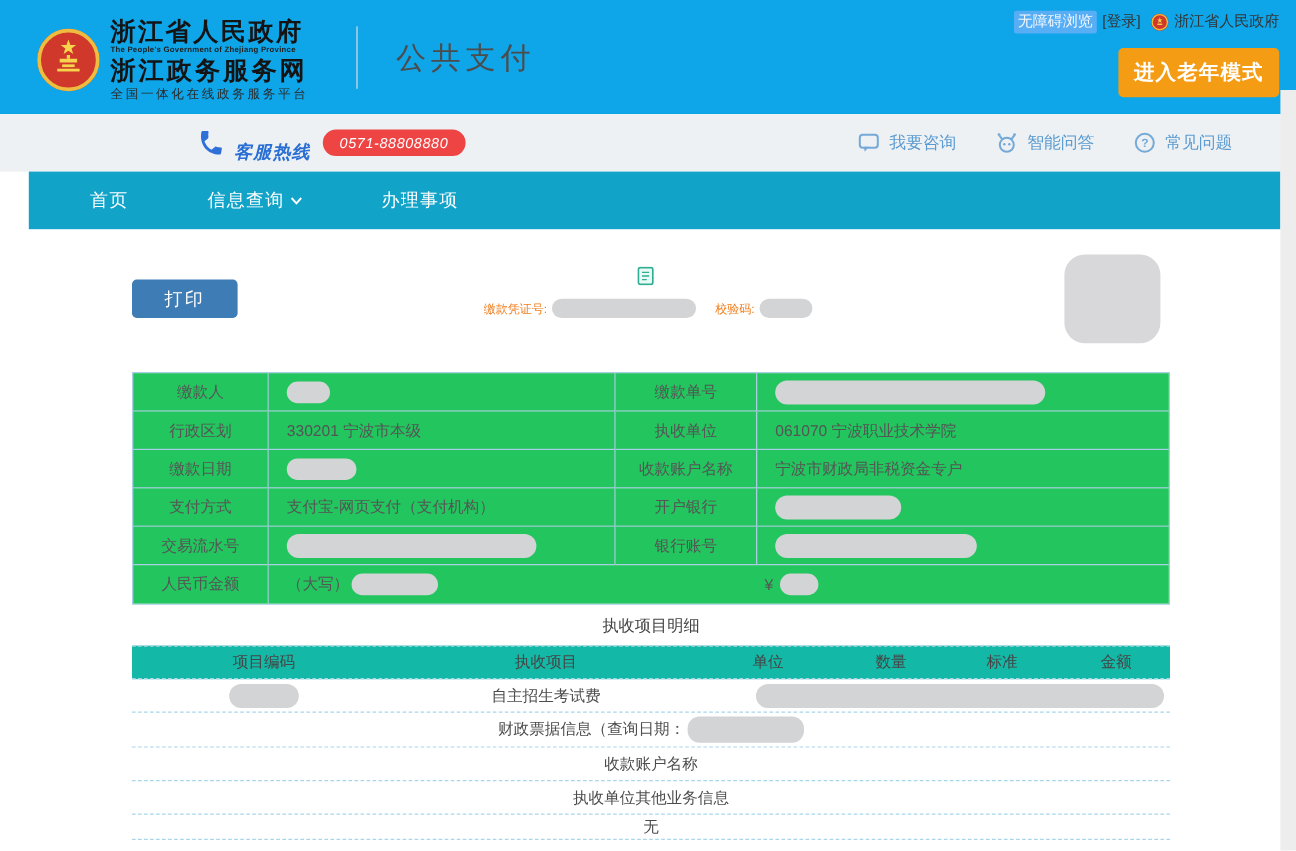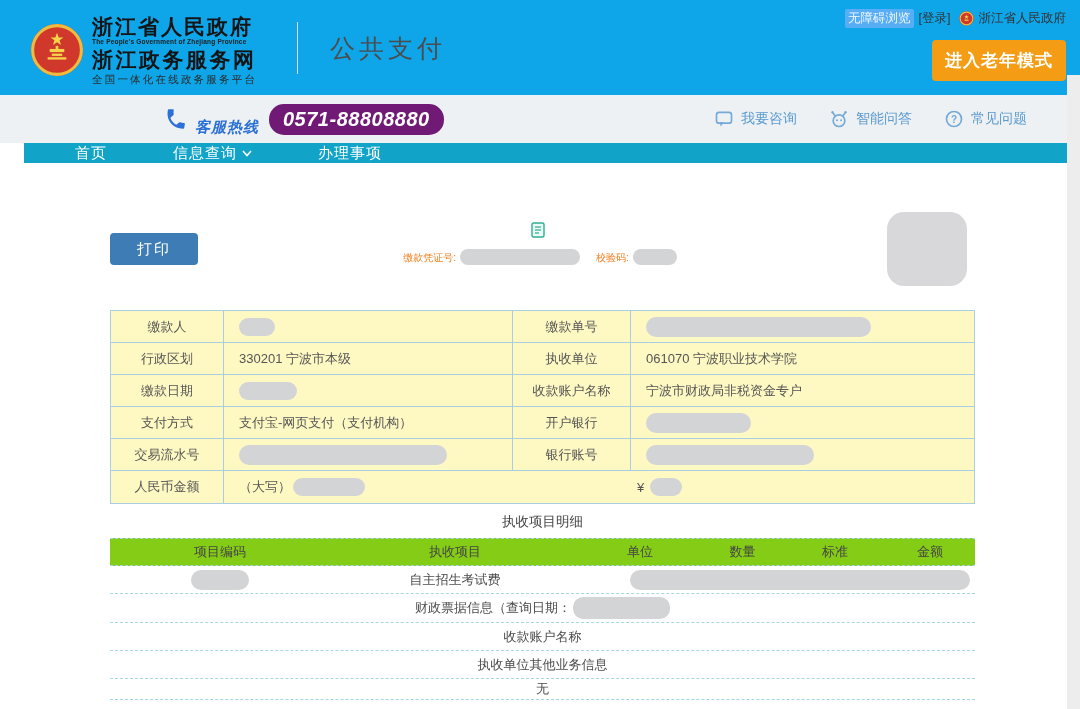--- a/index.html
+++ b/index.html
@@ -27,58 +27,58 @@
   .elder-btn { position:absolute; right:14px; top:40px; background:#f49c13; color:#fff; border:none;
                font-size:17px; font-weight:bold; padding:9px 13px; border-radius:4px; cursor:pointer;
                font-family:inherit; letter-spacing:1px; }
 
   
   .hotline-bar { position:absolute; left:0; top:95px; width:1080px; height:48px; background:#edf1f4;
                  display:flex; align-items:center; }
   .hotline-left { display:flex; align-items:center; margin-left:163px; }
   .phone-icon { width:26px; height:26px; transform:skewX(-10deg); }
   .hotline-label { font-size:15px; font-weight:bold; font-style:italic; color:#2a6fd3; margin:16px 10px 0 6px; letter-spacing:1px; }
-  .hotline-number { background:#701a75; color:#fff; font-size:20px; font-weight:bold; font-style:italic;
+  .hotline-number { background:#ef4444; color:#fff; font-size:12px; font-weight:normal; font-style:italic;
                     padding:4px 14px; border-radius:15px; letter-spacing:.5px; }
   .hotline-links { margin-left:auto; margin-right:53px; display:flex; align-items:center; gap:32px; }
   .hl-link { display:flex; align-items:center; gap:7px; color:#5b9bd0; font-size:14px; cursor:pointer; }
   .hl-icon { width:20px; height:20px; }
 
   
-  .nav-bar { position:absolute; left:24px; top:143px; width:1043px; height:20px; background:#11a4c8;
+  .nav-bar { position:absolute; left:24px; top:143px; width:1043px; height:48px; background:#11a4c8;
              display:flex; align-items:center; padding-left:51px; gap:66px; }
   .nav-item { color:#fff; font-size:15px; cursor:pointer; display:flex; align-items:center; gap:5px; letter-spacing:1px; }
   .chev { width:10px; height:7px; }
 
   
   .print-btn { position:absolute; left:110px; top:233px; width:88px; height:32px; background:#3d7cb5;
                color:#fff; border:none; border-radius:4px; font-size:15px; cursor:pointer; font-family:inherit; letter-spacing:2px; }
   .v-title { position:absolute; left:0; top:221px; width:1080px; text-align:center; font-size:17px; color:#4080c2;
              font-weight:500; letter-spacing:.5px; }
   .v-title .doc-icon { display:inline-block; vertical-align:-2px; margin-right:5px; }
   .v-sub { position:absolute; left:0; top:249px; width:1080px; display:flex; justify-content:center; align-items:flex-end; gap:4px;
            font-size:10px; color:#f07d1c; }
   .redact { display:inline-block; background:#d3d4d6; border-radius:10px; }
   .qr-redact { position:absolute; left:887px; top:212px; width:80px; height:74px; background:#d8d8da; border-radius:17px; }
 
   
   .info-table { position:absolute; left:110px; top:310px; width:865px; border:1px solid #a9cde3;
                 display:grid; grid-template-columns:113px 289px 118px 1fr; font-size:13px; color:#555; }
-  .cell { height:32px; display:flex; align-items:center; border-right:1px solid #a9cde3; border-bottom:1px solid #a9cde3; background:#fef9c3; }
+  .cell { height:32px; display:flex; align-items:center; border-right:1px solid #a9cde3; border-bottom:1px solid #a9cde3; background:#22c55e; }
   .cell.lab { justify-content:center; }
   .cell.val { padding-left:15px; }
   .cell.last-col { border-right:none; }
   .cell.bottom { border-bottom:none; }
   .cell.span3 { grid-column:2 / 5; position:relative; }
   .amt-right { position:absolute; left:413px; display:flex; align-items:center; gap:6px; color:#555; }
 
   
   .detail { position:absolute; left:110px; top:505px; width:865px; font-size:13px; color:#4c4c4c; }
   .detail-title { height:33px; display:flex; align-items:center; justify-content:center; font-size:13.5px; color:#444; }
-  .d-head { display:grid; grid-template-columns:220px 250px 120px 85px 100px 90px; height:28px; background:#84cc16;
+  .d-head { display:grid; grid-template-columns:220px 250px 120px 85px 100px 90px; height:28px; background:#14b8a6;
             border-top:1px dashed #a7d6ea; border-bottom:1px dashed #a7d6ea;text-align:center; }
   .d-head > div { display:flex; align-items:center; justify-content:center; color:#454545; }
   .d-row { position:relative; height:28px; border-bottom:1px dashed #a7d6ea; display:grid; grid-template-columns:220px 250px 1fr; }
   .d-row > div { display:flex; align-items:center; justify-content:center; }
   .d-row .long-redact { position:absolute; left:520px; top:4px; width:340px; height:20px; }
   .d-info { height:29px; border-bottom:1px dashed #a7d6ea; display:flex; align-items:center; justify-content:center; gap:2px; }
   .d-line { height:28px; border-bottom:1px dashed #a7d6ea; display:flex; align-items:center; justify-content:center; }
 
   
   .scrollbar-track { position:absolute; right:0; top:75px; width:13px; height:634px; background:#ededed; }

